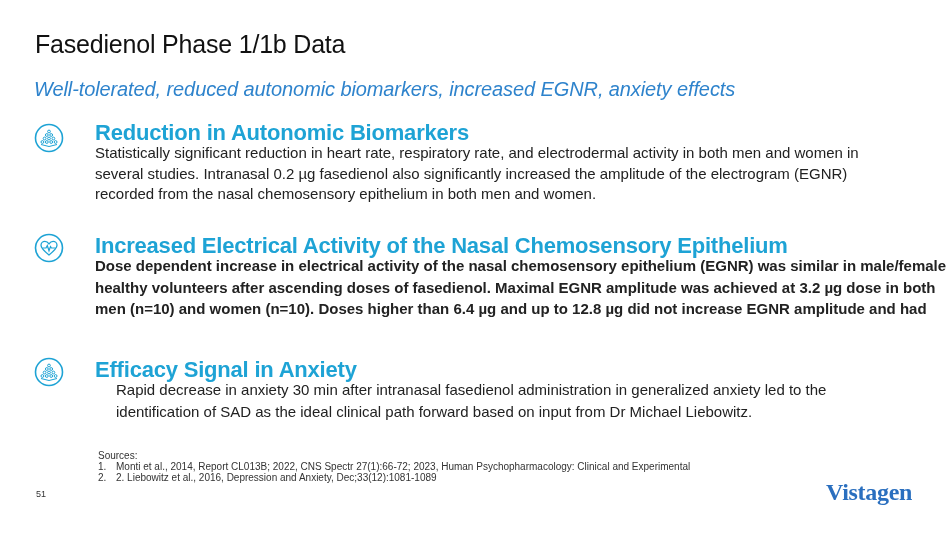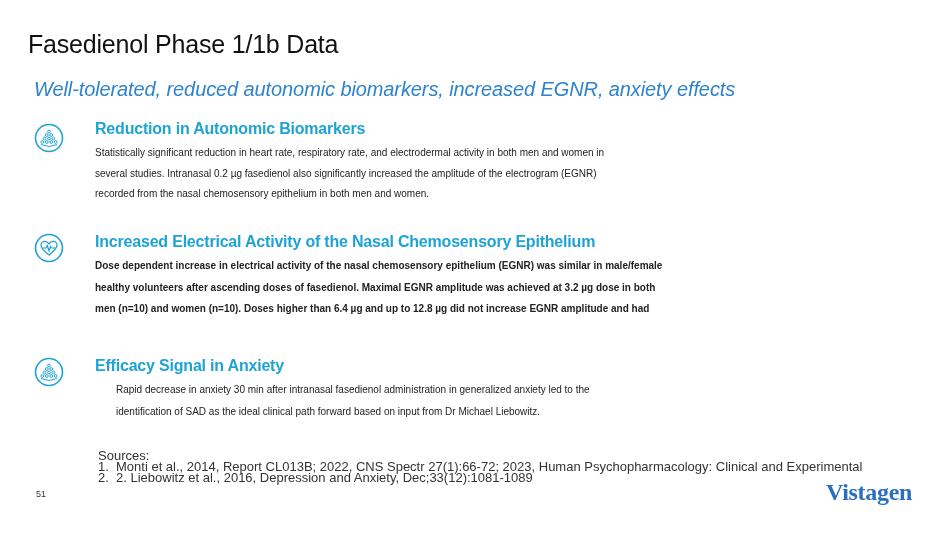--- a/index.html
+++ b/index.html
@@ -10,21 +10,21 @@
     body {
       width: 950px;
       height: 534px;
       position: relative;
       overflow: hidden;
       font-family: "Liberation Sans", "DejaVu Sans", sans-serif;
       color: #1a1a1a;
     }
     .slide-title {
       position: absolute;
-      left: 28px;
+      left: 35px;
       top: 30px;
       font-size: 25px;
       color: #111111;
       letter-spacing: -0.2px;
     }
     .slide-subtitle {
       position: absolute;
       left: 34px;
       top: 78px;
       font-size: 20px;
@@ -44,41 +44,41 @@
       height: 30px;
     }
     .section-icon svg {
       width: 30px;
       height: 30px;
       display: block;
     }
     .section-heading {
       position: absolute;
       left: 95px;
-      font-size: 16px;
+      font-size: 22px;
       font-weight: bold;
       color: #1ea3d5;
       letter-spacing: -0.2px;
     }
     .section-body {
       position: absolute;
       left: 95px;
       width: 780px;
-      font-size: 10px;
+      font-size: 15px;
       color: #222222;
     }
     .section-body .line {
       display: block;
       white-space: nowrap;
     }
     .sources {
       position: absolute;
       left: 98px;
       top: 450px;
-      font-size: 13px;
+      font-size: 10px;
       color: #333333;
       line-height: 11px;
     }
     .sources .src-item {
       display: block;
       white-space: nowrap;
     }
     .sources .src-num {
       display: inline-block;
       width: 18px;

